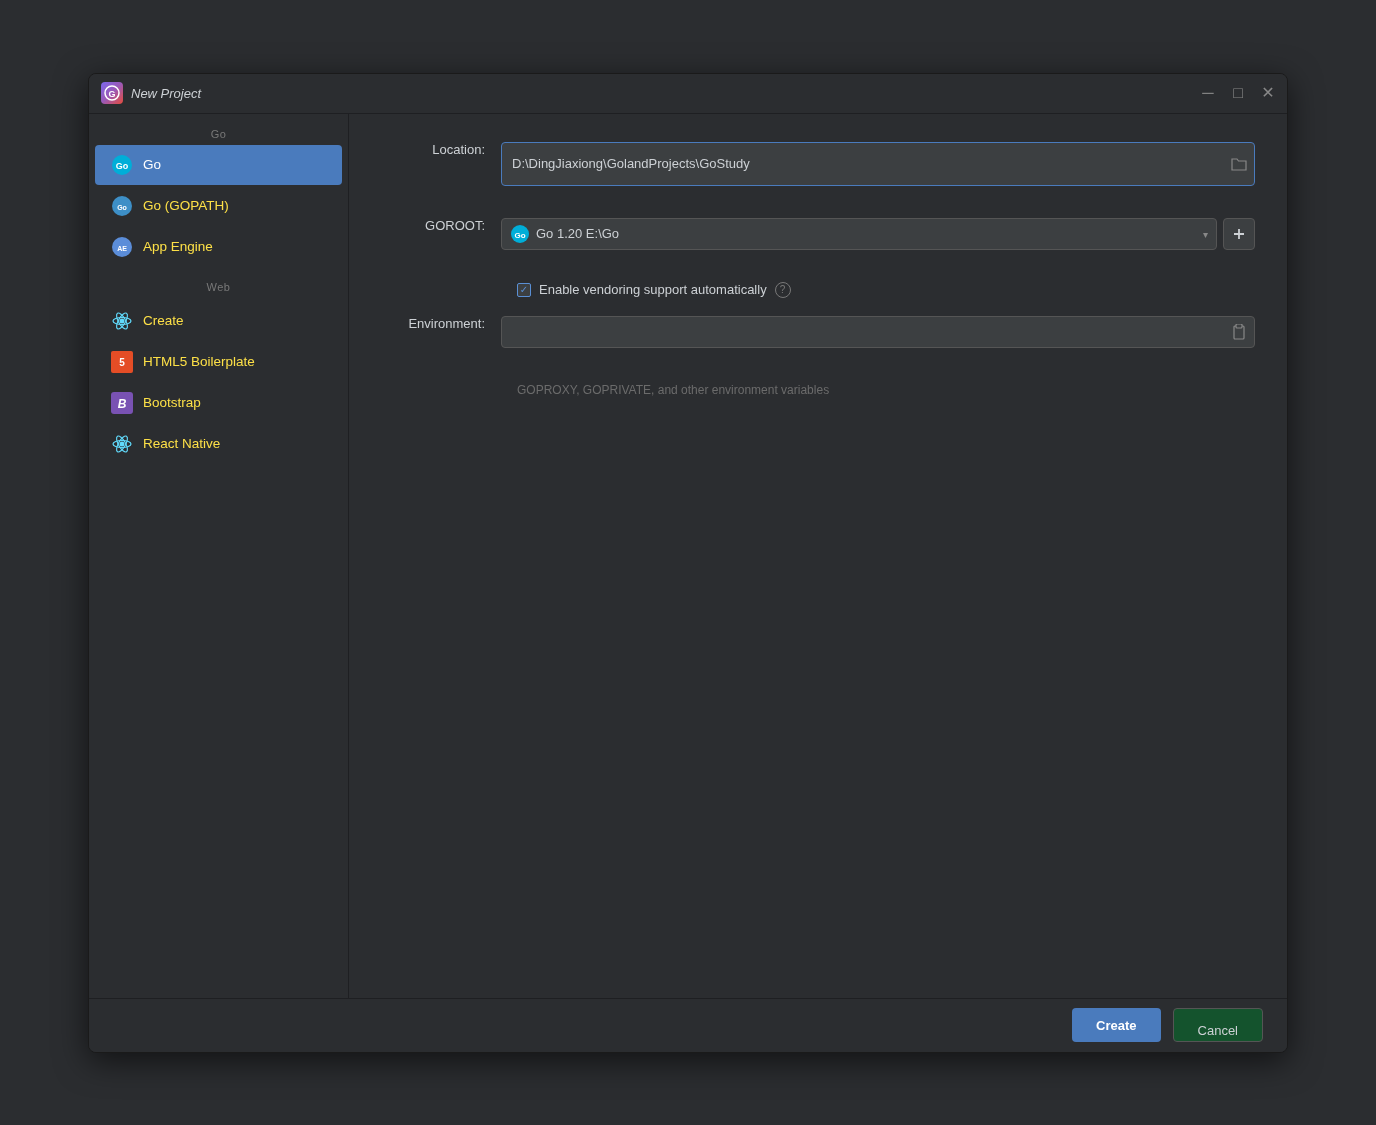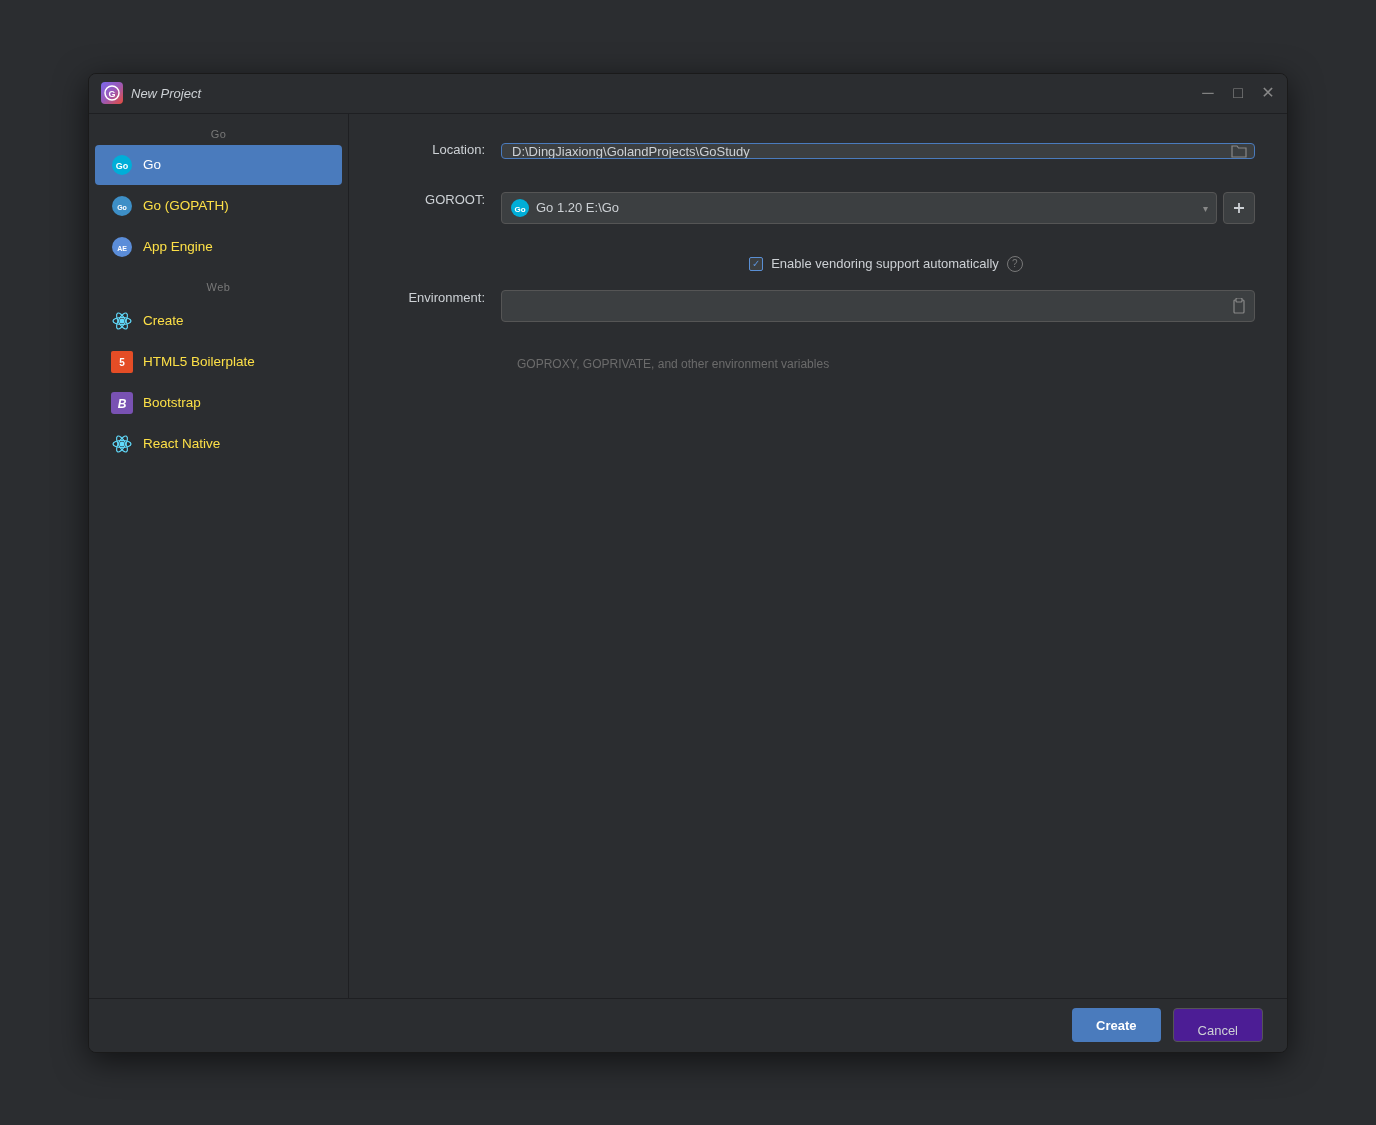--- a/index.html
+++ b/index.html
@@ -145,21 +145,21 @@
 
     .form-input {
       width: 100%;
       background: #3c3f41;
       border: 1.5px solid #4a7bbd;
       border-radius: 4px;
       color: #cdd1d5;
       font-size: 13px;
       padding: 6px 36px 6px 10px;
       outline: none;
-      height: 16px;
+      height: 44px;
     }
 
     .input-btn {
       position: absolute;
       right: 4px;
       top: 50%;
       transform: translateY(-50%);
       background: none;
       border: none;
       cursor: pointer;
@@ -222,21 +222,20 @@
       justify-content: center;
       flex-shrink: 0;
     }
 
     .checkbox-row {
       display: flex;
       align-items: center;
       margin-bottom: 18px;
       padding-left: 136px;
       gap: 8px;
-      justify-content: center;
     }
     .checkbox-wrap {
       display: flex;
       align-items: center;
       gap: 8px;
     }
     .custom-checkbox {
       width: 14px;
       height: 14px;
       background: #3c3f41;
@@ -312,21 +311,21 @@
       border: none;
       border-radius: 4px;
       padding: 8px 24px;
       font-size: 13px;
       font-weight: 600;
       cursor: pointer;
       height: 34px;
     }
 
     .btn-cancel {
-      background: #4c1d95;
+      background: #14532d;
       color: #cdd1d5;
       border: 1px solid #555;
       border-radius: 4px;
       padding: 14px 24px;
       font-size: 13px;
       cursor: pointer;
       height: 34px;
     }
 
     

